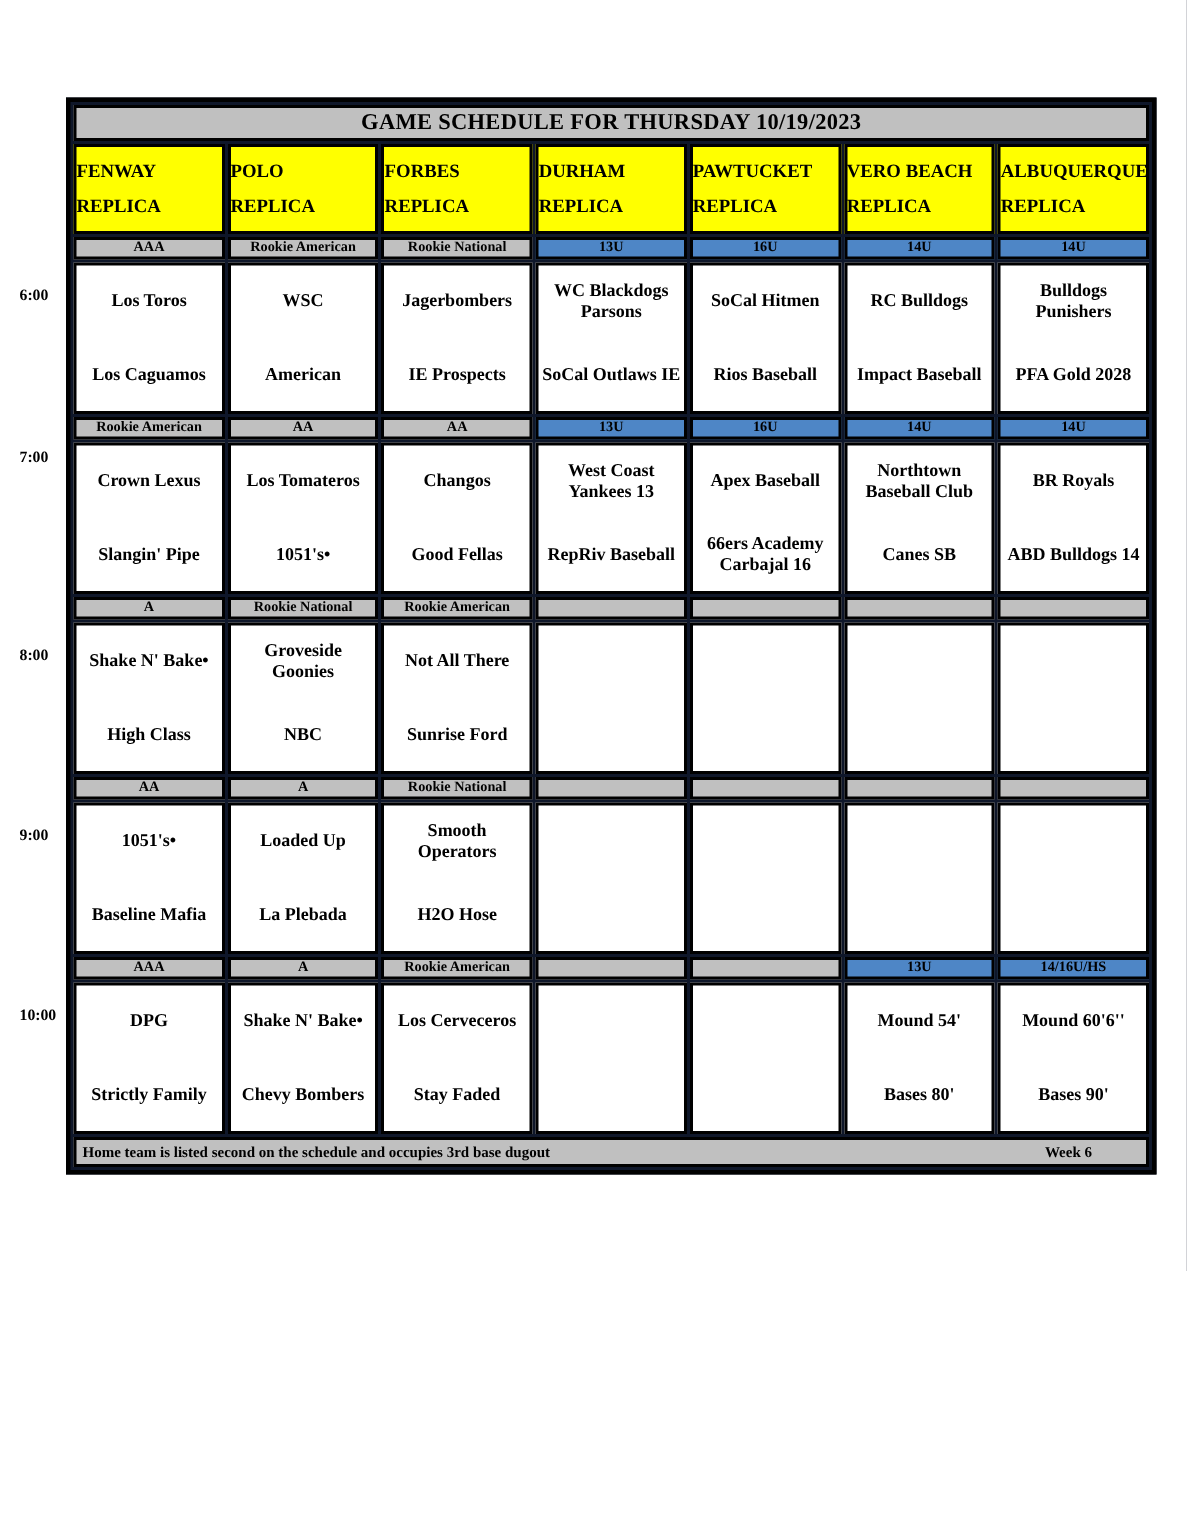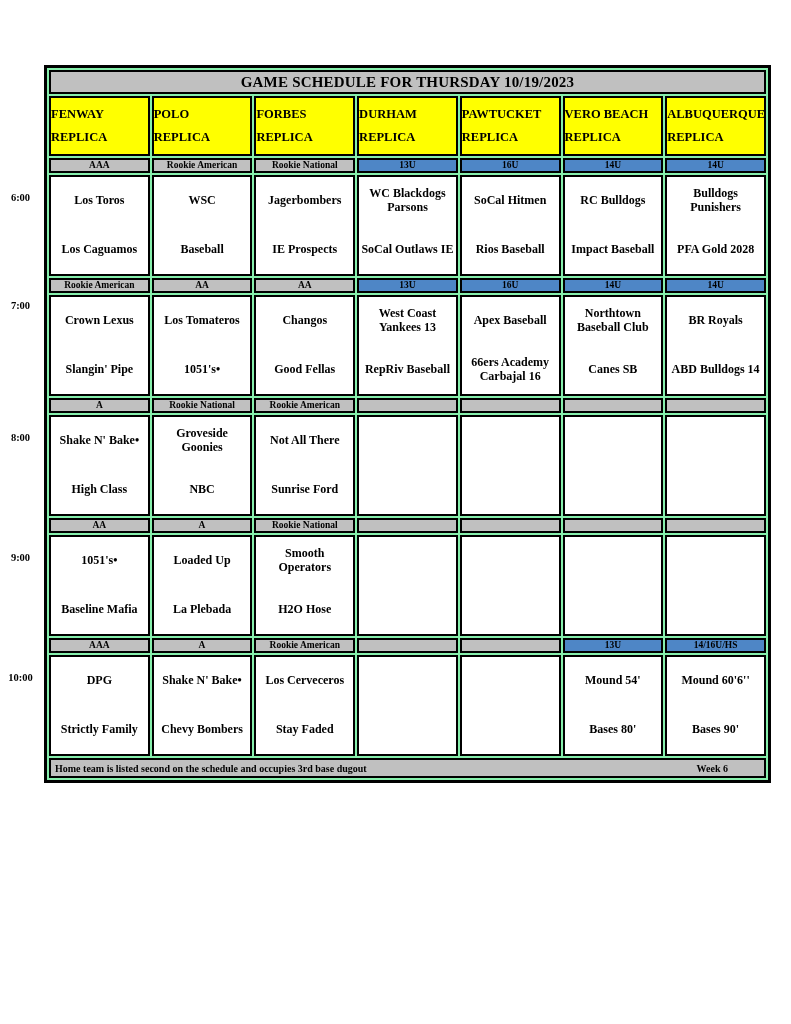--- a/index.html
+++ b/index.html
@@ -9,21 +9,21 @@
     background:#ffffff;
     font-family:"Liberation Serif", serif;
     overflow:hidden;
   }
   table.sched{
     position:absolute;
     left:44px;top:65px;
     width:727px;
     border-collapse:separate;
     border-spacing:2px;
-    background:#86efac;
+    background:#0f172a;
     border:3px solid #000;
     table-layout:fixed;
   }
   td{border:2px solid #000;box-sizing:border-box;}
   .title-cell{
     background:var(--color-gray);
     text-align:center;
     font-weight:bold;
     font-size:15px;
     height:24px;
@@ -85,24 +85,25 @@
     justify-content:space-between;
     align-items:center;
     font-weight:bold;
     font-size:10px;
   }
   .footer-inner .week{padding-right:32px;}
   .time-label{
     position:absolute;
     left:0;
     width:41px;
-    text-align:center;
+    text-align:left;
     font-weight:bold;
     font-size:10.5px;
     font-family:"Liberation Serif", serif;
+    padding-left:13px;
   }
 </style>
 </head>
 <body>
 
 <div class="page" id="page">
 
   <div id="time-gutter">
       <div class="time-label" style="top: 192px;">6:00</div>
       <div class="time-label" style="top: 300px;">7:00</div>
@@ -171,21 +172,21 @@
           <td class="division-cell blue">14U</td>
           <td class="division-cell blue">14U</td>
         </tr>
         <tr class="game-row">
           <td class="game-cell">
             <div class="team away">Los Toros</div>
             <div class="team home">Los Caguamos</div>
           </td>
           <td class="game-cell">
             <div class="team away">WSC</div>
-            <div class="team home">Baseball</div>
+            <div class="team home">American</div>
           </td>
           <td class="game-cell">
             <div class="team away">Jagerbombers</div>
             <div class="team home">IE Prospects</div>
           </td>
           <td class="game-cell">
             <div class="team away">WC Blackdogs Parsons</div>
             <div class="team home">SoCal Outlaws IE</div>
           </td>
           <td class="game-cell">

